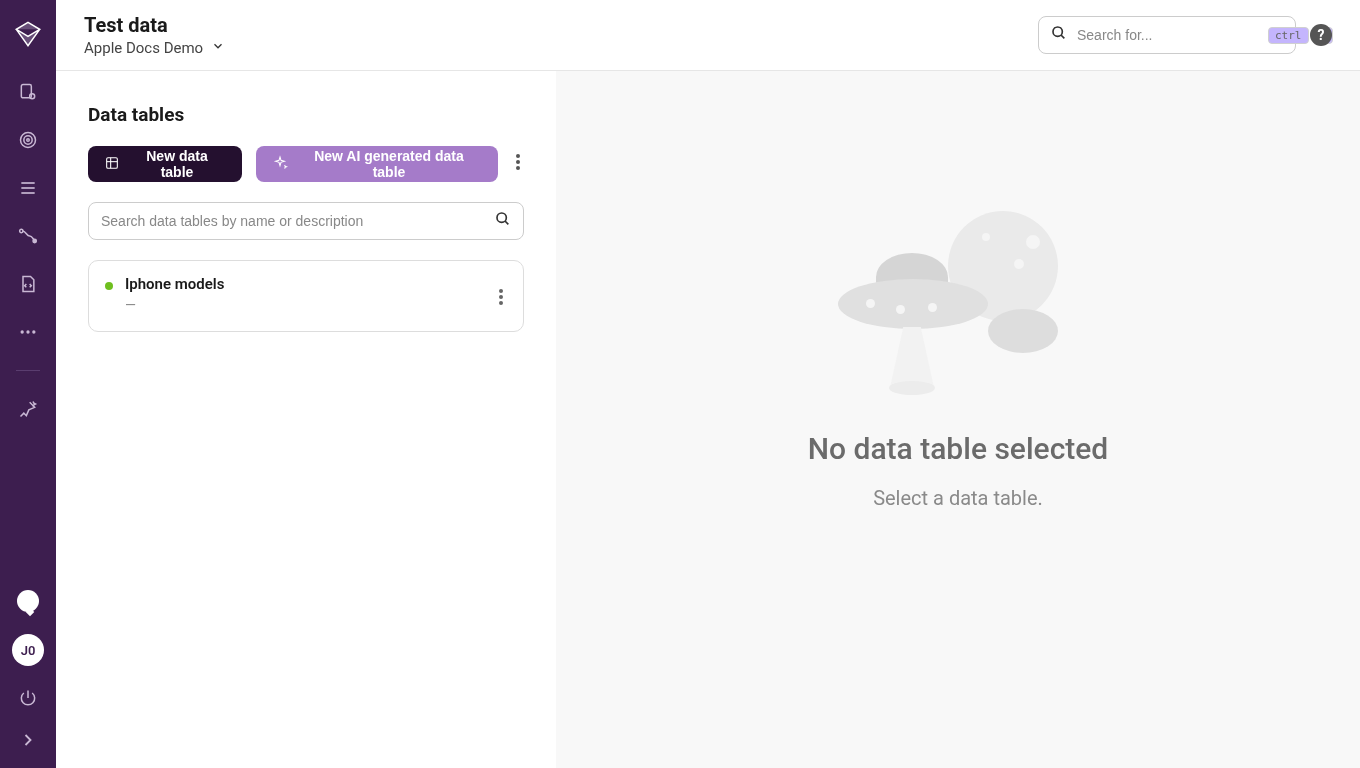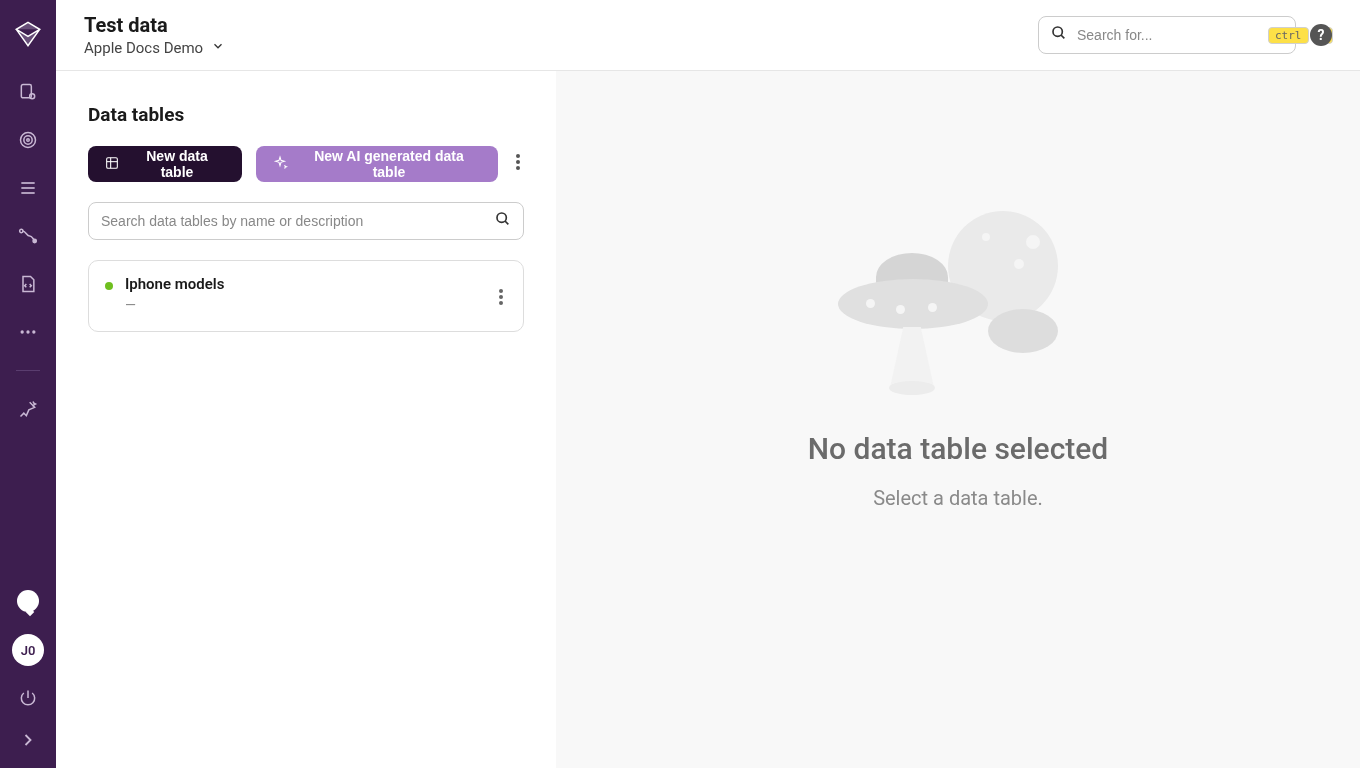--- a/index.html
+++ b/index.html
@@ -72,21 +72,21 @@
       border: 1px solid #ccc; border-radius: 8px;
       display: flex; align-items: center; padding: 0 8px 0 12px;
       gap: 10px;
     }
     .search-bar input {
       flex: 1; border: none; outline: none; font-size: 14px; color: #555;
     }
     .search-bar input::placeholder { color: #888; }
     .kbd-group { display: flex; gap: 4px; }
     .kbd {
-      background: #fde047; border: 1px solid #d0d0d0; border-radius: 4px;
+      background: #c4b5fd; border: 1px solid #d0d0d0; border-radius: 4px;
       padding: 1px 6px; font-size: 11px; font-family: monospace; color: #666;
     }
     .help-icon {
       width: 22px; height: 22px; border-radius: 50%;
       background: #555; color: #fff;
       display: flex; align-items: center; justify-content: center;
       font-size: 14px; font-weight: 700; cursor: pointer;
     }
 
     

